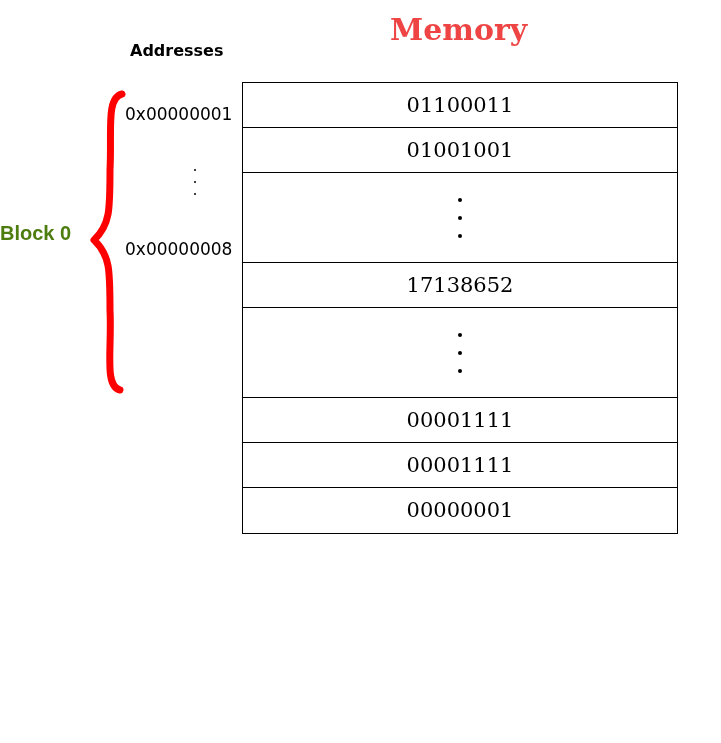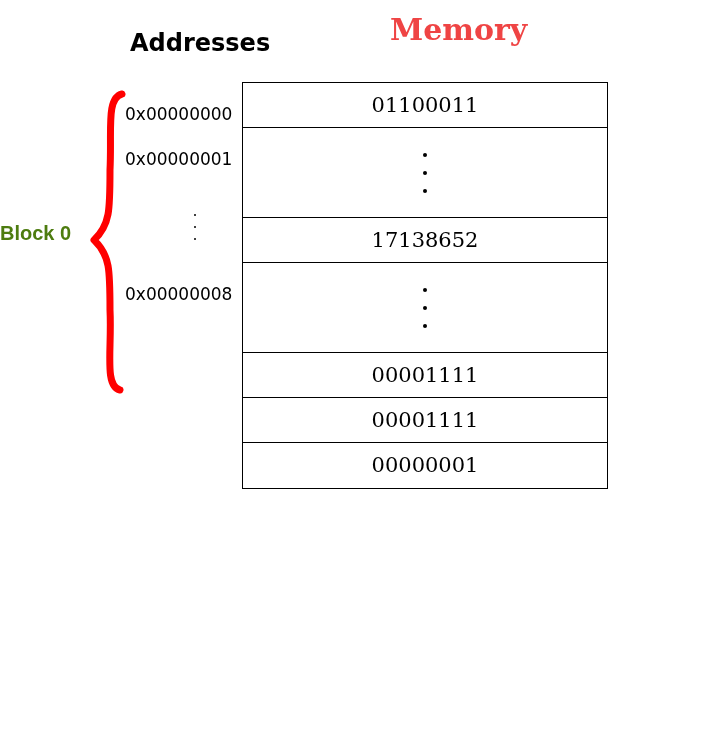--- a/index.html
+++ b/index.html
@@ -8,23 +8,23 @@
     padding: 0;
     width: 721px;
     height: 743px;
     font-family: "DejaVu Sans", "Liberation Sans", Arial, sans-serif;
     background: #fff;
     position: relative;
   }
   .addr-header {
     position: absolute;
     left: 130px;
-    top: 29px;
+    top: 41px;
     font-weight: bold;
-    font-size: 24px;
+    font-size: 16px;
     color: #000;
   }
   .mem-header {
     position: absolute;
     left: 390px;
     top: 12px;
     font-weight: bold;
     font-size: 30px;
     font-family: "DejaVu Serif", "Times New Roman", serif;
     color: #ef4444;
@@ -69,21 +69,21 @@
     padding-left: 30px;
     gap: 10px;
   }
   .addr-ellipsis .dot {
     width: 2px; height: 2px; border-radius: 50%; background: #000;
   }
   .mem-table {
     position: absolute;
     left: 242px;
     top: 82px;
-    width: 366px;
+    width: 436px;
     border: 1px solid #000;
   }
   .mem-row {
     height: 45px;
     line-height: 44px;
     border-bottom: 1px solid #000;
     text-align: center;
     font-size: 21px;
     font-family: "DejaVu Serif", "Times New Roman", serif;
     color: #000;
@@ -112,32 +112,32 @@
 
 <svg class="brace" viewBox="0 0 40 305" preserveAspectRatio="none">
   <path d="M 34 4
            C 18 8, 24 40, 22 80
            C 22 120, 22 135, 6 150
            C 22 165, 22 180, 22 220
            C 24 260, 16 296, 32 300" fill="none" stroke="#f00" stroke-width="7" stroke-linecap="round" stroke-linejoin="round"></path>
 </svg>
 
 <div class="addr-col">
-  <div class="addr-row">0x00000000</div>
   <div class="addr-row">0x00000001</div>
   <div class="addr-ellipsis">
     <div class="dot"></div>
       <div class="dot"></div>
       <div class="dot"></div>
   </div>
   <div class="addr-row">0x00000008</div>
 </div>
 
 <div class="mem-table">
   <div class="mem-row">01100011</div>
+  <div class="mem-row">01001001</div>
   <div class="mem-ellipsis">
     <div class="dot"></div>
       <div class="dot"></div>
       <div class="dot"></div>
   </div>
   <div class="mem-row">17138652</div>
   <div class="mem-ellipsis">
     <div class="dot"></div>
       <div class="dot"></div>
       <div class="dot"></div>

